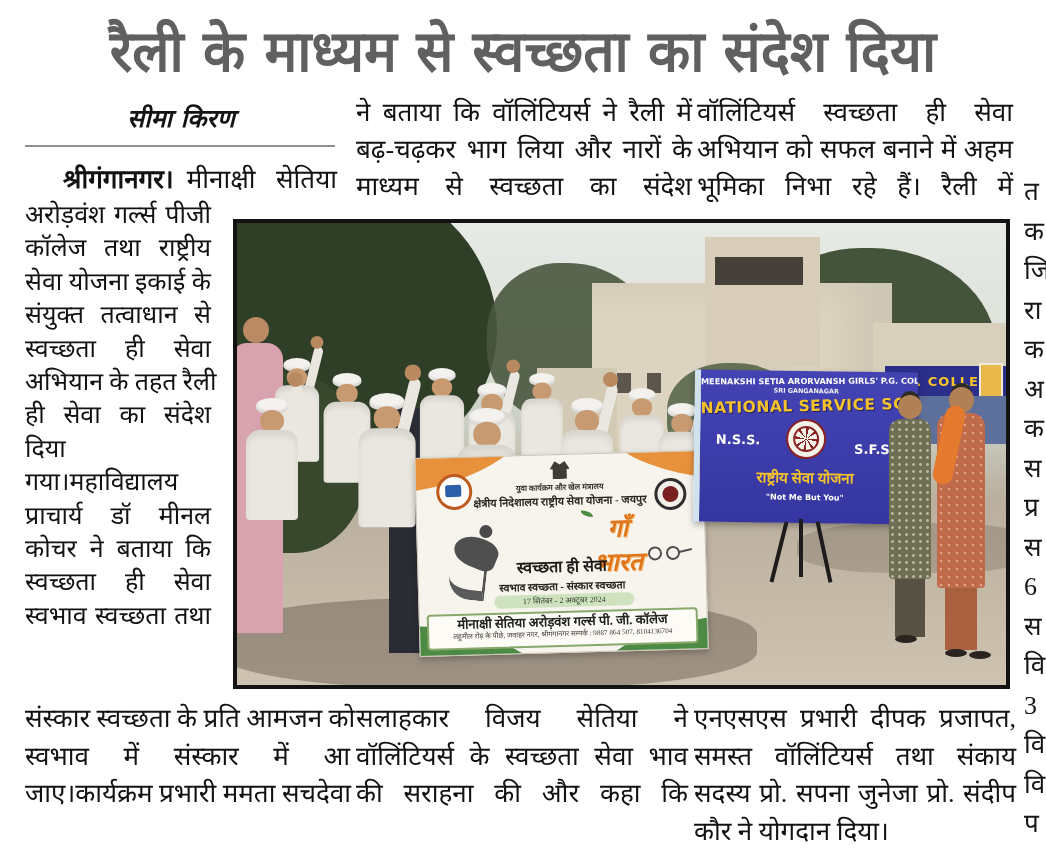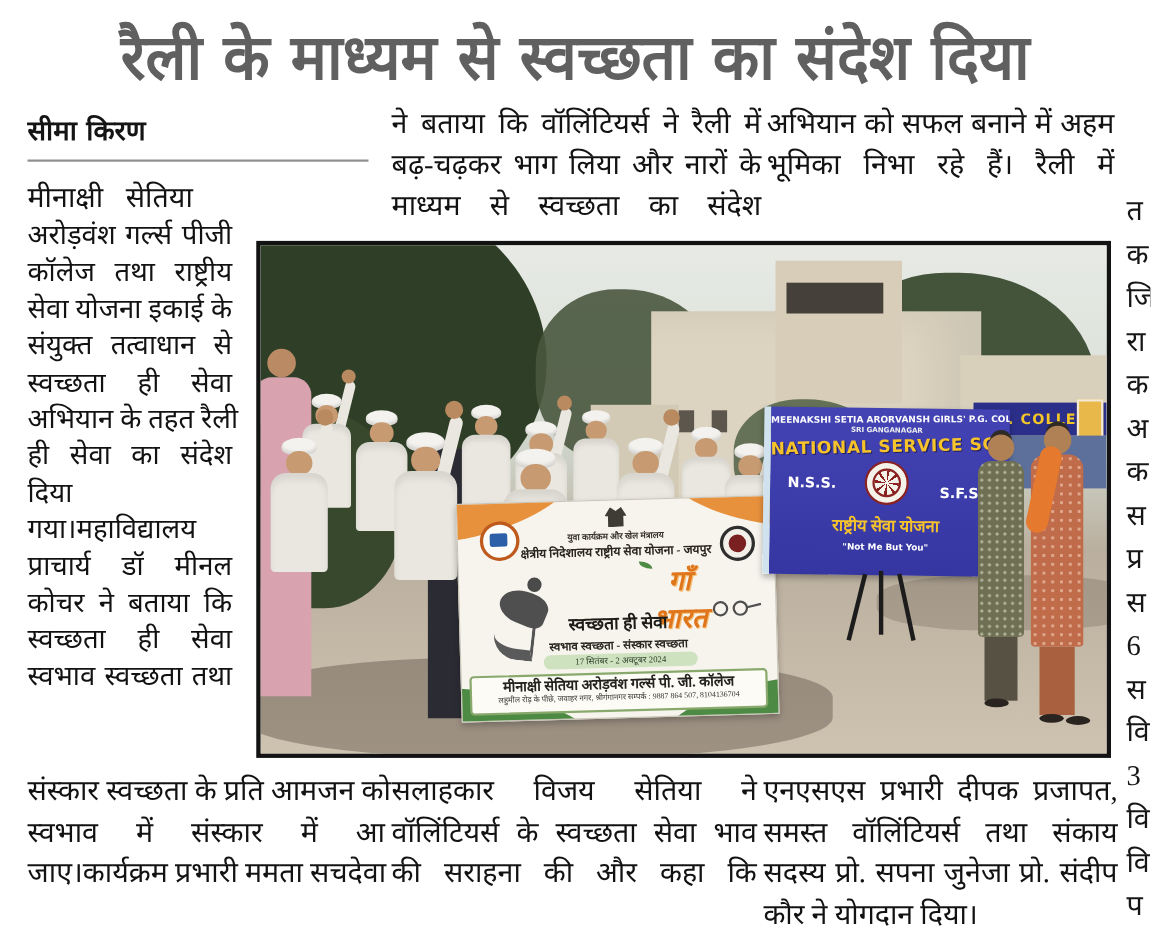--- a/index.html
+++ b/index.html
@@ -7,21 +7,21 @@
     position:relative;width:1046px;height:852px;background:#ffffff;overflow:hidden;
     font-family:"Liberation Serif","DejaVu Sans",serif;color:#121212;
   }
   
   .headline{
     position:absolute;left:22px;top:8px;width:1002px;height:86px;margin:0;
     font-family:"DejaVu Sans","Liberation Sans",sans-serif;
     font-weight:700;font-size:55px;line-height:84px;color:#606060;
     text-align:center;letter-spacing:0px;white-space:nowrap;transform:scaleY(1.04);transform-origin:top;
   }
-  .byline-wrap{position:absolute;left:25px;top:100px;width:312px;}
+  .byline-wrap{position:absolute;left:25px;top:100px;width:312px;text-align:center;font-style:italic;}
   .byline{font-family:"DejaVu Sans","Liberation Sans",sans-serif;font-weight:700;font-size:25px;color:#141414;}
   .byline-rule{position:absolute;left:25px;top:145px;width:310px;height:2px;background:#8f8f8f;}
   
   .col1-intro{
     position:absolute;left:25px;top:163px;width:312px;display:flex;justify-content:space-between;
     font-size:26px;line-height:34px;
   }
   .col1-intro .dateline{font-weight:700;padding-left:38px;}
   .col1-intro .rest{word-spacing:14px;}
   .jblock div{white-space:nowrap;}
@@ -146,20 +146,21 @@
 <div class="page">
 
   <h1 class="headline">रैली के माध्यम से स्वच्छता का संदेश दिया</h1>
 
   <div class="byline-wrap">
     <span class="byline">सीमा किरण</span>
   </div>
   <div class="byline-rule"></div>
 
   <div class="col1-intro">
+    <span class="dateline">श्रीगंगानगर।</span>
     <span class="rest">मीनाक्षी सेतिया</span>
   </div>
 
   <div class="col1-narrow jblock">
       <div class="jline">अरोड़वंश गर्ल्स पीजी</div>
       <div class="jline">कॉलेज तथा राष्ट्रीय</div>
       <div class="jline">सेवा योजना इकाई के</div>
       <div class="jline">संयुक्त तत्वाधान से</div>
       <div class="jline">स्वच्छता ही सेवा</div>
       <div class="jline">अभियान के तहत रैली</div>
@@ -175,20 +176,21 @@
       <div class="jline">संस्कार स्वच्छता के प्रति आमजन को</div>
       <div class="jline">स्वभाव में संस्कार में आ</div>
       <div class="jline">जाए।कार्यक्रम प्रभारी ममता सचदेवा</div>
     </div>
   <div class="col2-top jblock">
       <div class="jline">ने बताया कि वॉलिंटियर्स ने रैली में</div>
       <div class="jline">बढ़-चढ़कर भाग लिया और नारों के</div>
       <div class="jline">माध्यम से स्वच्छता का संदेश</div>
     </div>
   <div class="col3-top jblock">
+      <div class="jline">वॉलिंटियर्स स्वच्छता ही सेवा</div>
       <div class="jline">अभियान को सफल बनाने में अहम</div>
       <div class="jline">भूमिका निभा रहे हैं। रैली में</div>
     </div>
   <div class="col2-bottom jblock">
       <div class="jline">सलाहकार विजय सेतिया ने</div>
       <div class="jline">वॉलिंटियर्स के स्वच्छता सेवा भाव</div>
       <div class="jline">की सराहना की और कहा कि</div>
     </div>
   <div class="col3-bottom jblock last-left">
       <div class="jline">एनएसएस प्रभारी दीपक प्रजापत,</div>

